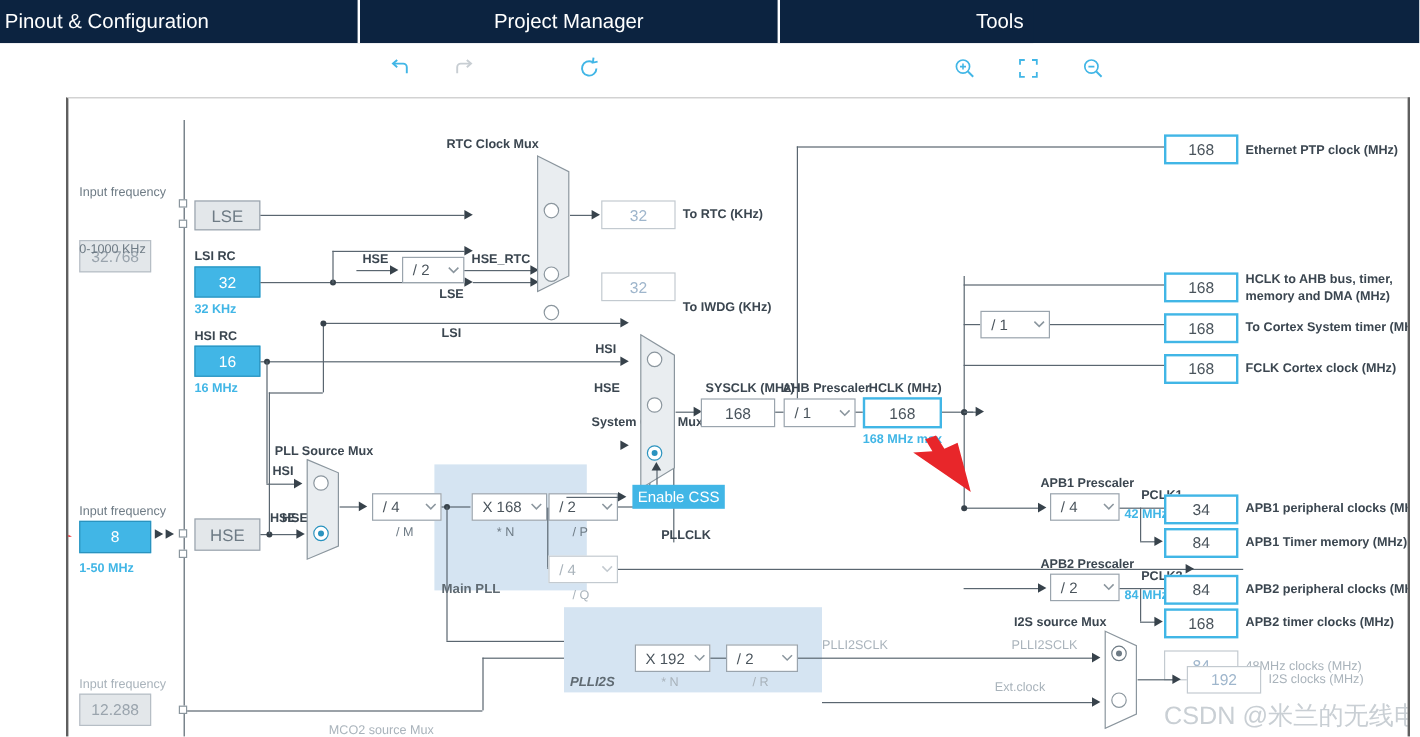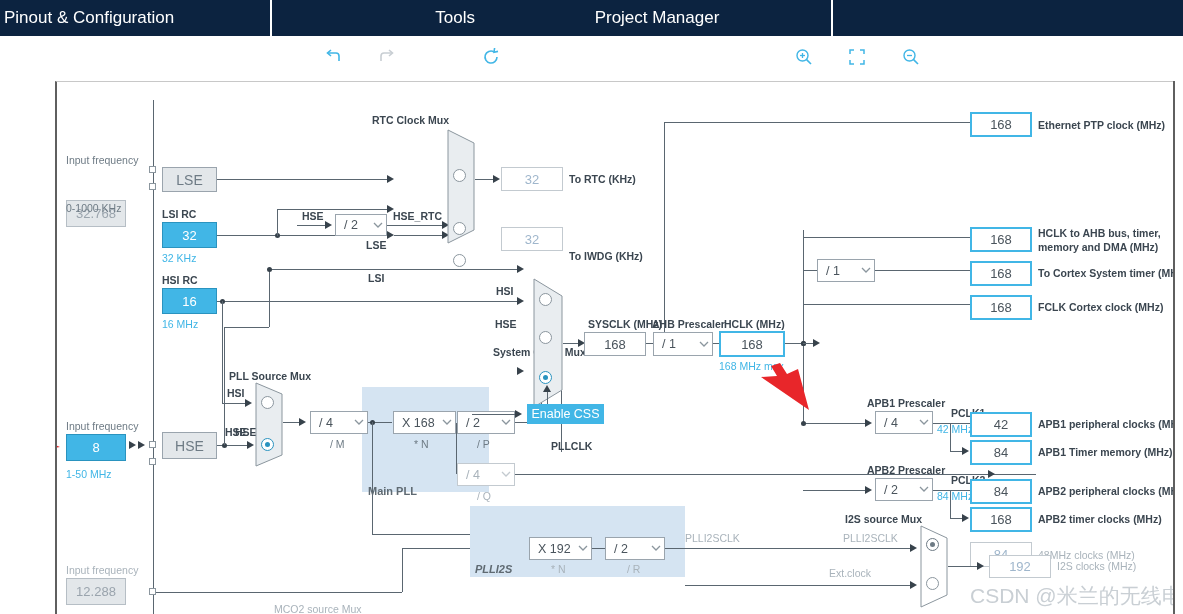--- a/index.html
+++ b/index.html
@@ -27,21 +27,21 @@
     height: 36px;
     display: flex; align-items: center;
     color: #ffffff;
     font-size: 17px;
     background: #0c2340;
     border-right: 2px solid #ffffff;
     cursor: pointer;
     white-space: nowrap;
     overflow: hidden;
   }
-  .tab.t0 { width: 272px; justify-content: flex-start; padding-left: 4px; }
+  .tab.t0 { width: 300px; justify-content: flex-start; padding-left: 4px; }
   .tab.t1 { width: 350px; justify-content: center; background: #41b6e6; }
   .tab.t2 { width: 350px; justify-content: center; }
   .tab.t3 { width: 211px; justify-content: flex-end; padding-right: 8px; border-right: none; }
 
   
   .toolbar {
     position: absolute; left: 0; top: 36px;
     width: 1183px; height: 42px;
     background: #ffffff;
     border-bottom: 1px solid #ffffff;
@@ -87,21 +87,21 @@
   .canvas-inner { position: absolute; left: 0; top: 0; width: 1118px; height: 533px; }
 
   .lbl {
     position: absolute;
     font-size: 10.5px;
     color: #6e7b85;
     white-space: nowrap;
     line-height: 12px;
   }
   .lbl.dark { color: #3b4650; font-weight: bold; font-size: 10.5px; }
-  .lbl.blue { color: #41b6e6; }
+  .lbl.blue { color: #41b6e6; font-weight: bold; }
   .lbl.gray { color: #a9b3bb; }
   .lbl.sec  { color: #5f6a72; font-weight: bold; font-size: 11px; }
 
   
   .vbox {
     position: absolute;
     display: flex; align-items: center; justify-content: center;
     font-size: 13px;
     background: #ffffff;
     border: 1px solid #9aa4ad;
@@ -247,25 +247,25 @@
 </style>
 </head>
 <body>
 
 <div id="app">
 
   <div class="tabbar">
     <div class="tab t0">
       <span>Pinout &amp; Configuration</span>
     </div>
+    <div class="tab t2">
+      <span>Project Manager</span>
+    </div>
     <div class="tab t3">
       <span>Tools</span>
-    </div>
-    <div class="tab t2">
-      <span>Project Manager</span>
     </div>
   </div>
 
   <div class="toolbar">
     <div class="tb-btn tb-undo">
       <svg width="20" height="20" viewBox="0 0 20 20">
         <path d="M5 6 H13 a3 3 0 0 1 3 3 v5" fill="none" stroke="#41b6e6" stroke-width="1.6"></path>
         <polyline points="8,3 4.5,6 8,9" fill="none" stroke="#41b6e6" stroke-width="1.6"></polyline>
       </svg>
     </div>
@@ -604,21 +604,21 @@
     <div class="vbox outline" style="left:913px; top:145px; width:62px; height:25px;">168</div>
     <div class="lbl dark" style="left:981px; top:145px;">HCLK to AHB bus, timer,</div>
     <div class="lbl dark" style="left:981px; top:159px;">memory and DMA (MHz)</div>
 
     <div class="vbox outline" style="left:913px; top:179px; width:62px; height:25px;">168</div>
     <div class="lbl dark" style="left:981px; top:185px;">To Cortex System timer (MHz)</div>
 
     <div class="vbox outline" style="left:913px; top:213px; width:62px; height:25px;">168</div>
     <div class="lbl dark" style="left:981px; top:219px;">FCLK Cortex clock (MHz)</div>
 
-    <div class="vbox outline" style="left:913px; top:330px; width:62px; height:25px;">42</div>
+    <div class="vbox outline" style="left:913px; top:330px; width:62px; height:25px;">34</div>
     <div class="lbl dark" style="left:981px; top:336px;">APB1 peripheral clocks (MHz)</div>
 
     <div class="w wh" style="left:957px; top:369px; width:0;"></div>
     <div class="vbox outline" style="left:913px; top:358px; width:62px; height:25px;">84</div>
     <div class="lbl dark" style="left:981px; top:364px;">APB1 Timer memory (MHz)</div>
 
     <div class="vbox outline" style="left:913px; top:397px; width:62px; height:25px;">84</div>
     <div class="lbl dark" style="left:981px; top:403px;">APB2 peripheral clocks (MHz)</div>
 
     <div class="vbox outline" style="left:913px; top:425px; width:62px; height:25px;">168</div>

